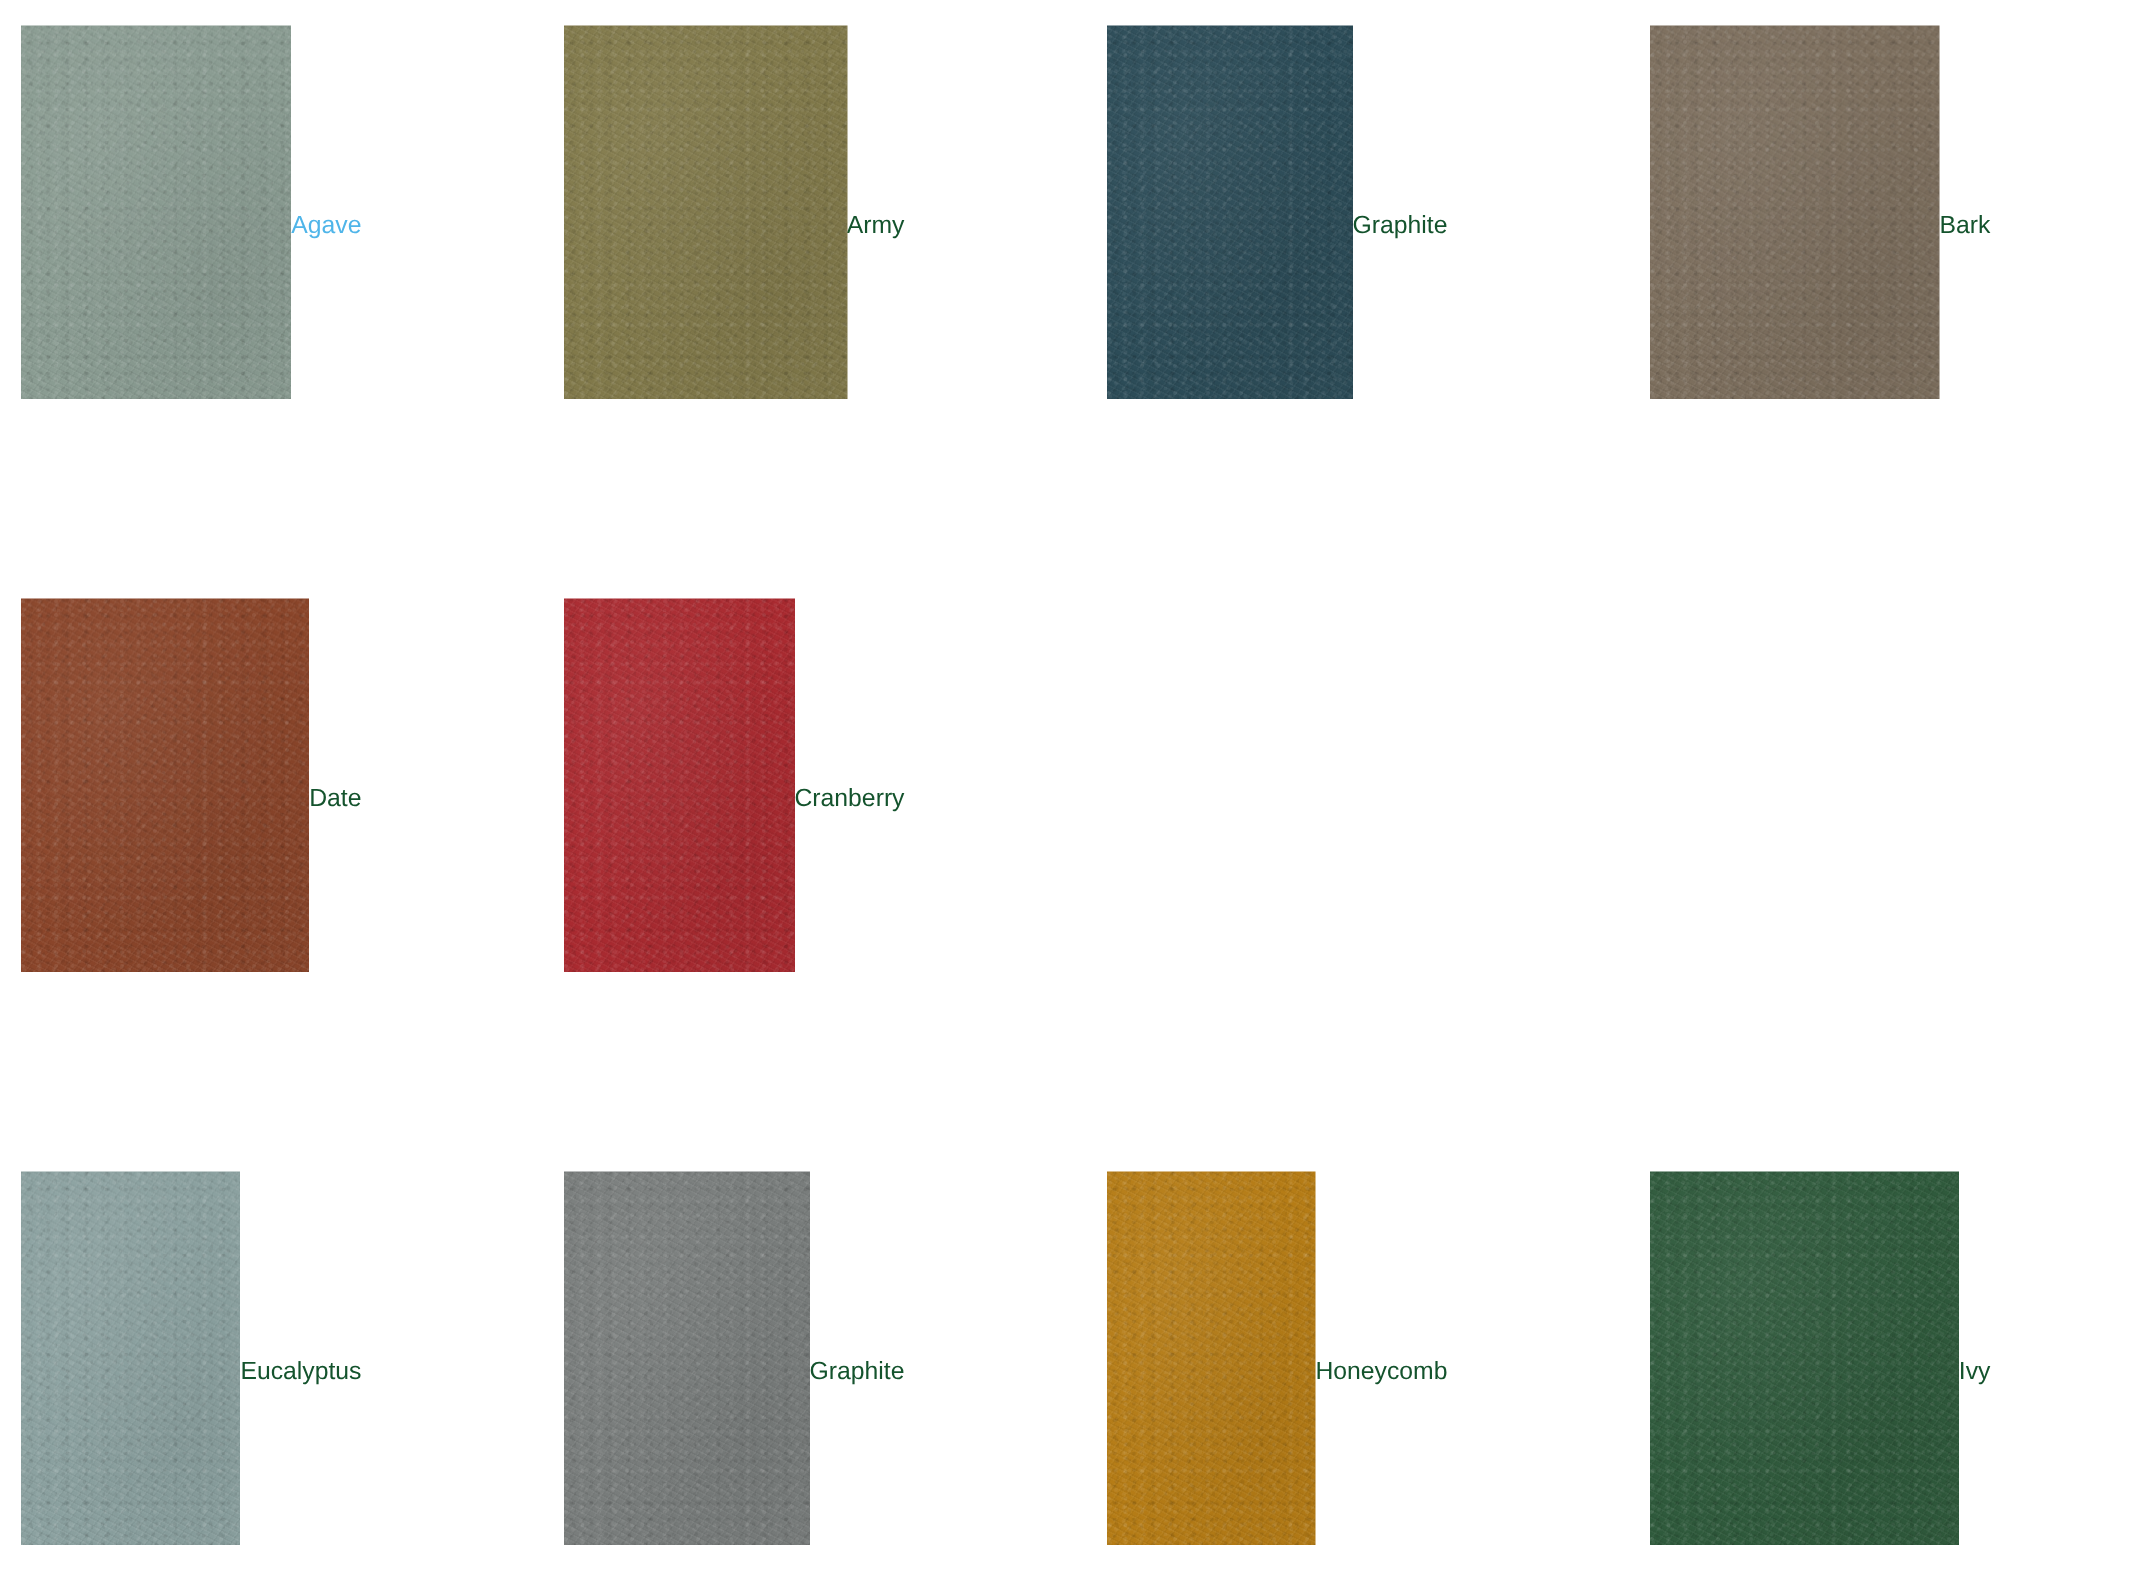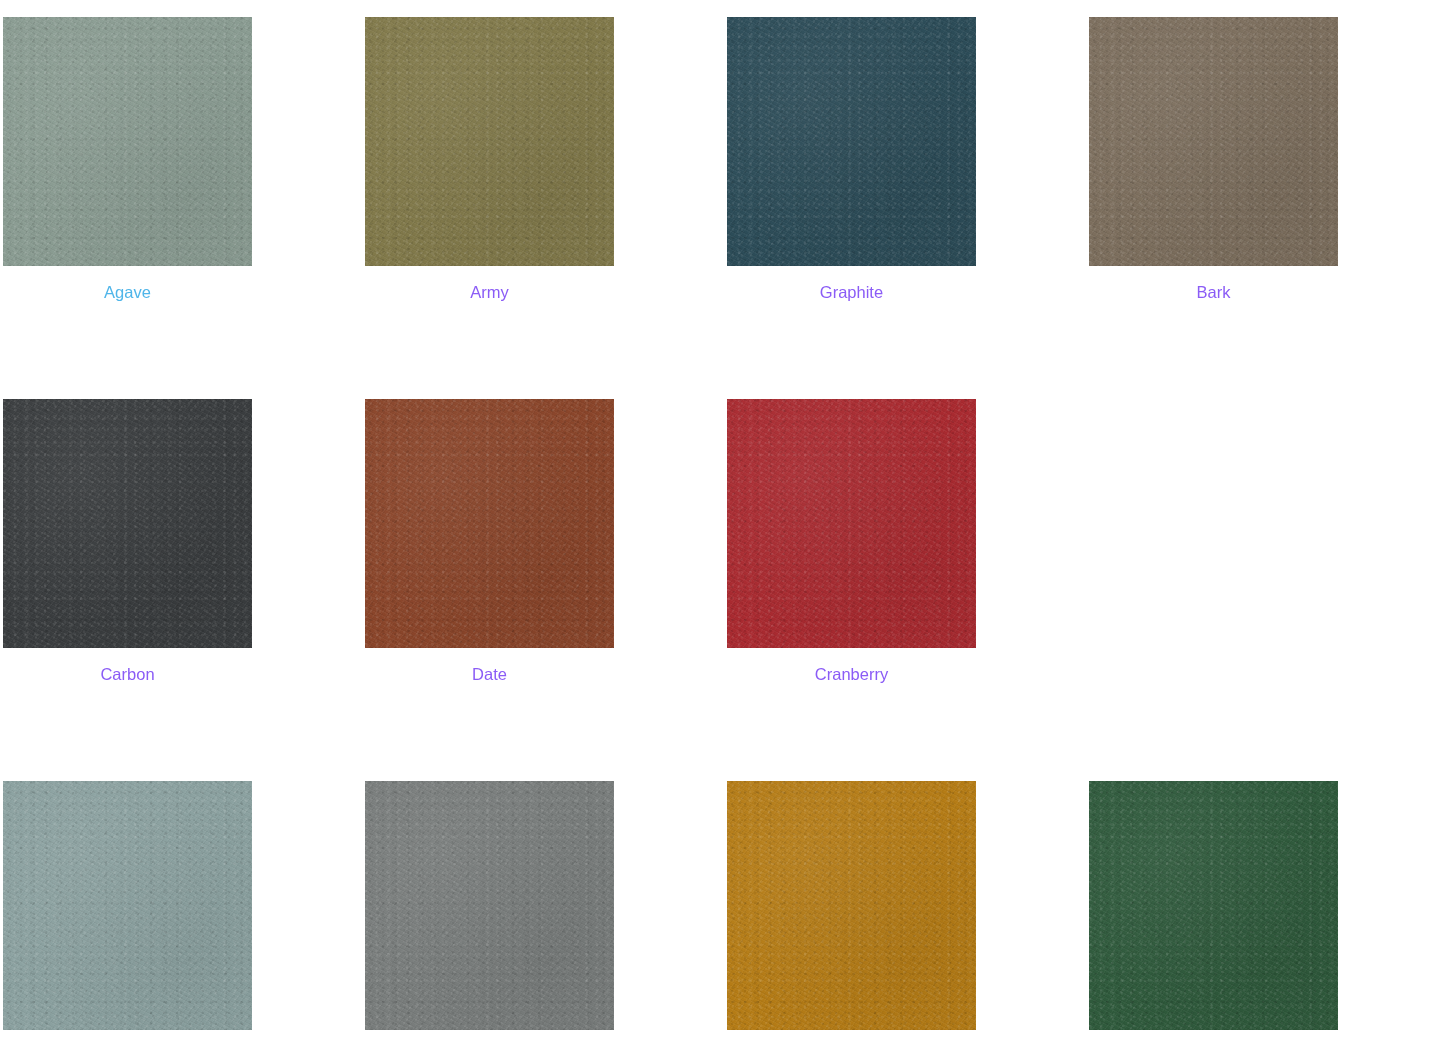--- a/index.html
+++ b/index.html
@@ -24,21 +24,21 @@
     display: flex;
     justify-content: flex-start;
     align-items: flex-start;
     height: 382px;
   }
 
   .swatch-cell {
     width: 227px;
     margin-right: 135px;
     display: flex;
-    flex-direction: column;
+    flex-direction: row;
     align-items: center;
   }
   .swatch-cell:last-child { margin-right: 0; }
 
   .swatch-tile {
     width: 249px;
     height: 249px;
     position: relative;
     overflow: hidden;
     border: 0;
@@ -71,21 +71,21 @@
       repeating-linear-gradient(-53deg, rgba(0,0,0,0.028) 0 1px, rgba(255,255,255,0.026) 1px 2px, transparent 2px 5px),
       radial-gradient(ellipse at 30% 30%, rgba(255,255,255,0.05), transparent 62%),
       radial-gradient(ellipse at 75% 72%, rgba(0,0,0,0.055), transparent 66%);
     pointer-events: none;
   }
 
   .swatch-label {
     margin-top: 16px;
     font-size: 16.5px;
     line-height: 20px;
-    color: #8b5cf6;
+    color: #14532d;
     text-align: center;
     white-space: nowrap;
     cursor: pointer;
   }
   .swatch-label.selected { color: #4fb5e9; }
 </style>
 </head>
 <body>
 
 <div id="swatch-grid">
@@ -102,24 +102,20 @@
         <div class="swatch-tile" style="background-color: rgb(44, 76, 88);"></div>
         <div class="swatch-label">Graphite</div>
       </div>
       <div class="swatch-cell">
         <div class="swatch-tile" style="background-color: rgb(124, 110, 93);"></div>
         <div class="swatch-label">Bark</div>
       </div>
     </div>
     <div class="swatch-row">
       <div class="swatch-cell">
-        <div class="swatch-tile" style="background-color: rgb(58, 61, 63);"></div>
-        <div class="swatch-label">Carbon</div>
-      </div>
-      <div class="swatch-cell">
         <div class="swatch-tile" style="background-color: rgb(138, 69, 42);"></div>
         <div class="swatch-label">Date</div>
       </div>
       <div class="swatch-cell">
         <div class="swatch-tile" style="background-color: rgb(169, 42, 48);"></div>
         <div class="swatch-label">Cranberry</div>
       </div>
     </div>
     <div class="swatch-row">
       <div class="swatch-cell">

